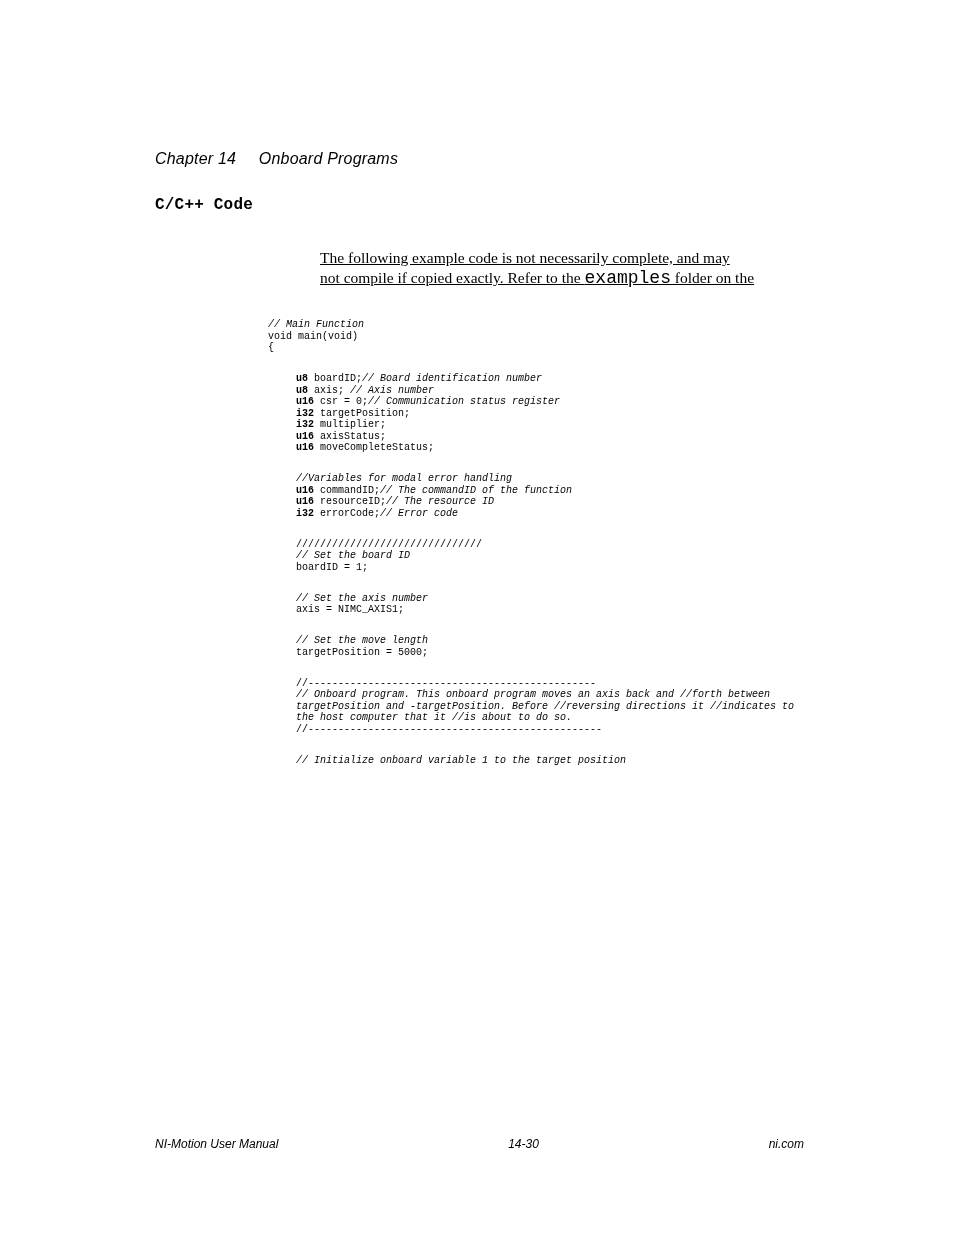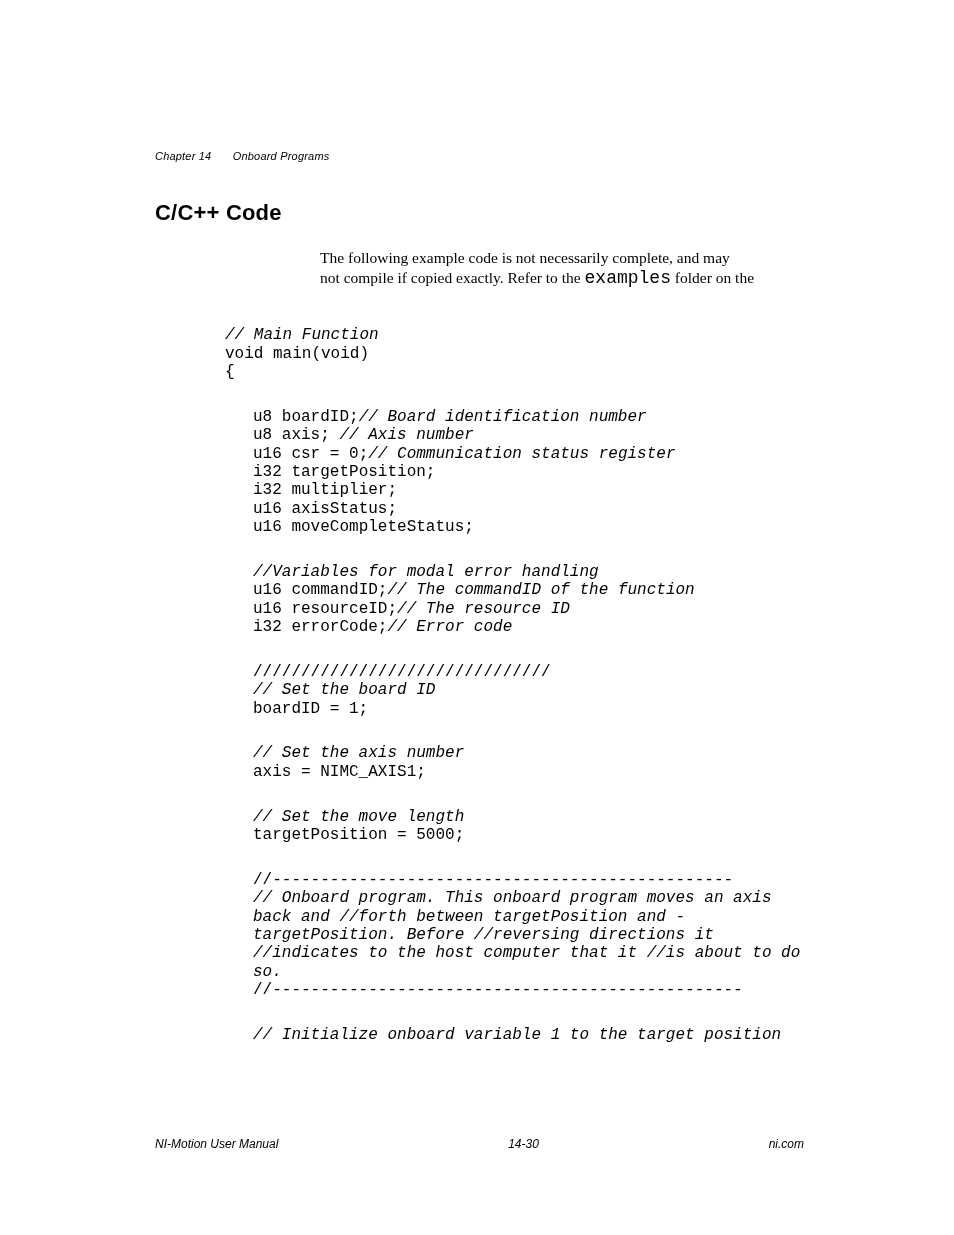--- a/index.html
+++ b/index.html
@@ -11,57 +11,58 @@
     height: 1235px;
     position: relative;
     color: #000;
   }
   .page {
     padding: 150px 150px 0 155px;
   }
   .header {
     font-family: Arial, Helvetica, sans-serif;
     font-style: italic;
-    font-size: 11px;
+    font-size: 16px;
     letter-spacing: 0.2px;
   }
   .header .chap {
     margin-right: 18px;
   }
   .section-title {
-    font-family: Liberation Sans, sans-serif;
+    font-family: Liberation Mono, monospace;
     font-weight: 900;
-    font-size: 22px;
-    margin-top: 38px;
+    font-size: 16px;
+    margin-top: 28px;
     letter-spacing: 0.2px;
   }
   .intro {
-    margin-top: 22px;
+    margin-top: 34px;
     margin-left: 165px;
     font-size: 15.5px;
     line-height: 1.25;
+    text-decoration: underline;
   }
   .intro .codeword {
     font-family: "Courier New", Courier, monospace;
     font-size: 18px;
   }
   .codeblock {
-    margin-left: 70px;
+    margin-left: 113px;
     margin-top: 10px;
     font-family: "Courier New", Courier, monospace;
-    font-size: 16px;
+    font-size: 10px;
     line-height: 1.15;
     white-space: pre-wrap;
     word-break: break-word;
   }
   .codeblock .group {
     margin-top: 8px;
   }
   .codeblock .i { font-style: italic; }
-  .codeblock .b { font-weight: normal; }
+  .codeblock .b { font-weight: bold; }
   .ind1 { padding-left: 28px; }
   .footer {
     position: absolute;
     bottom: 84px;
     left: 155px;
     right: 150px;
     font-family: Arial, Helvetica, sans-serif;
     font-style: italic;
     font-size: 12px;
     display: flex;

